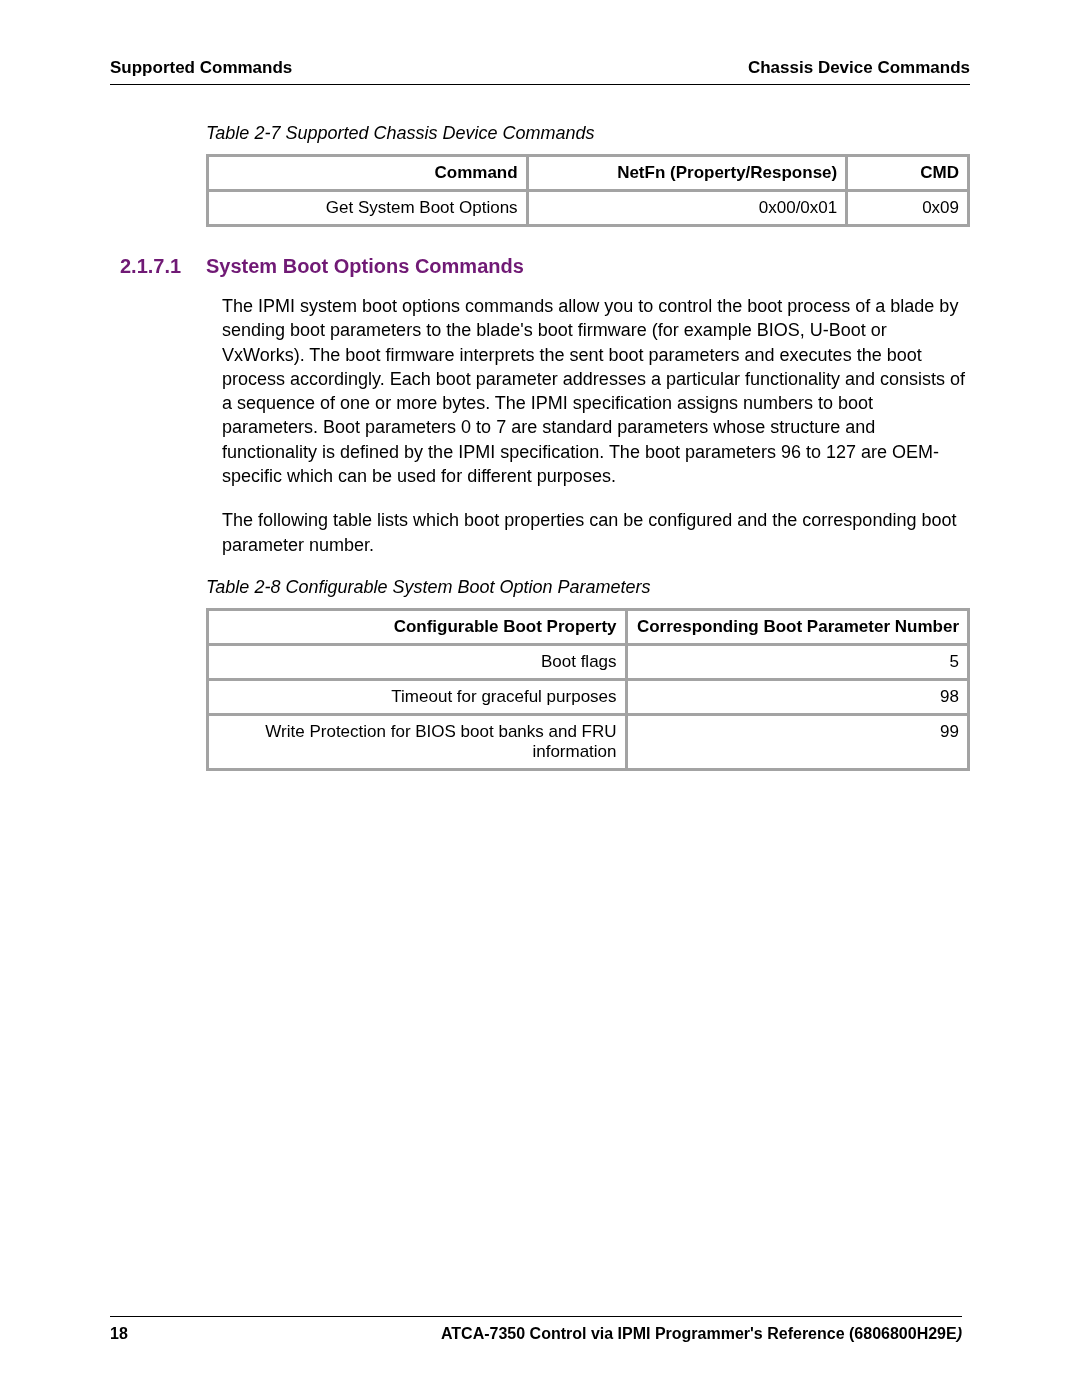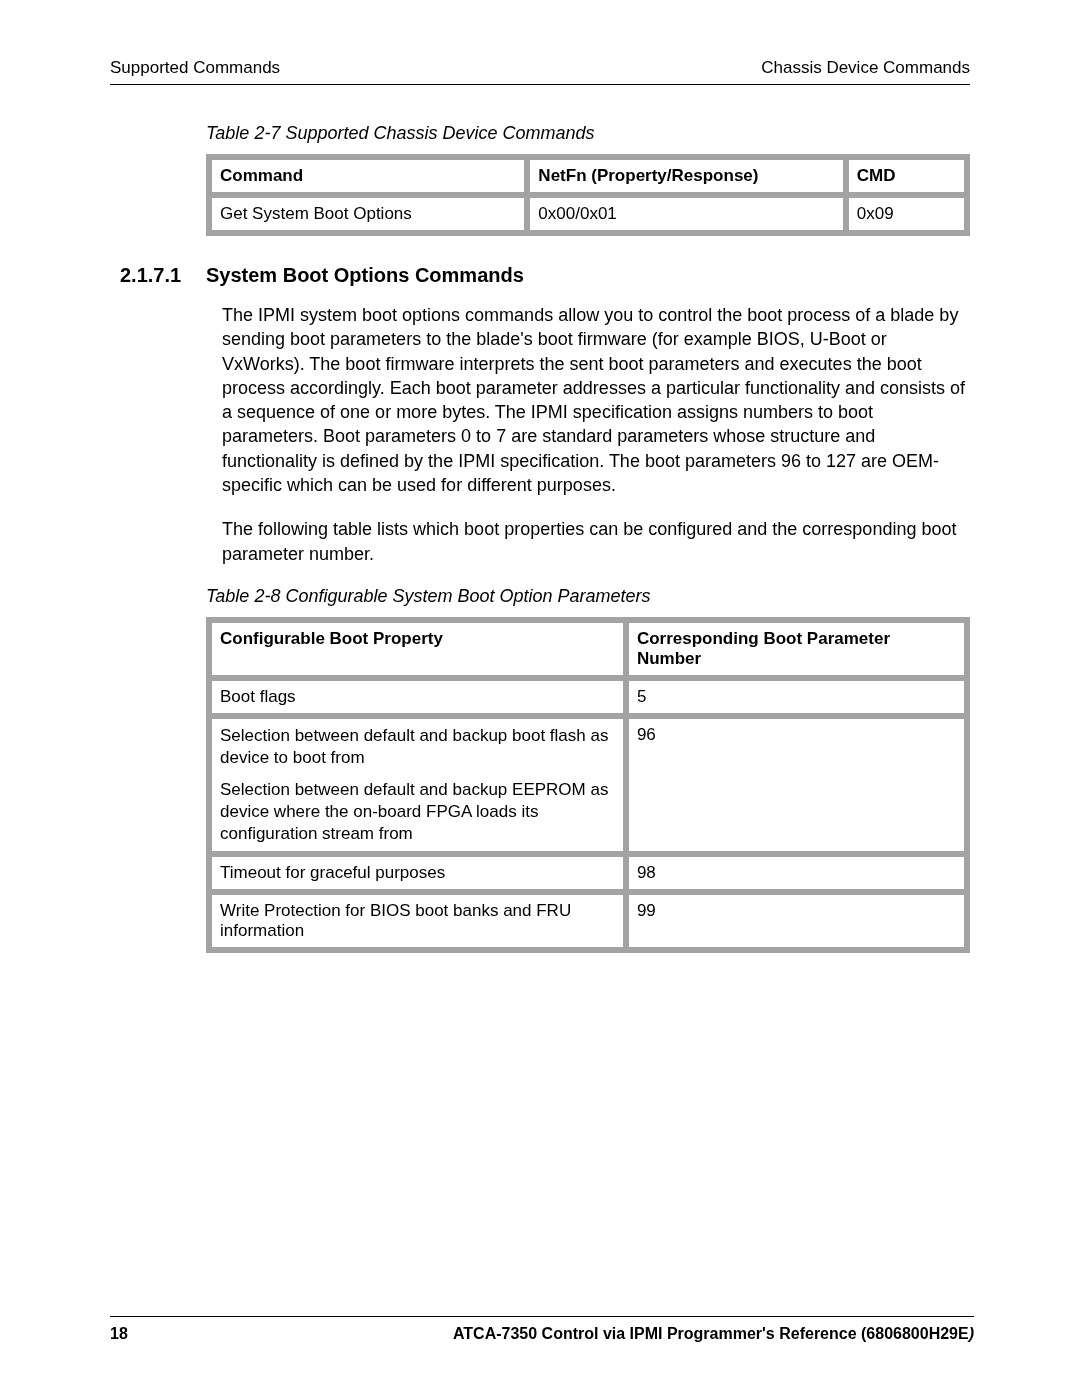--- a/index.html
+++ b/index.html
@@ -14,21 +14,21 @@
     min-height: 1397px;
     margin: 0 auto;
     position: relative;
     box-sizing: border-box;
     padding: 58px 110px 50px 110px;
   }
   .running-head {
     display: flex;
     justify-content: space-between;
     font-size: 17px;
-    font-weight: normal;
+    font-weight: bold;
     margin-bottom: 6px;
     gap: 16px;
   }
   .rule-top {
     border: none;
     border-top: 1.5px solid #000;
     margin: 0 0 38px 0;
   }
   .content {
     padding-left: 10px;
@@ -37,21 +37,21 @@
     color: #0054a6;
     font-size: 26px;
     font-weight: bold;
     margin: 0 0 56px 0;
   }
   .h2 .num {
     display: inline-block;
     width: 86px;
   }
   .h3 {
-    color: #000000;
+    color: #701a75;
     font-size: 20px;
     font-weight: bold;
     margin: 28px 0 16px 0;
   }
   .h3 .num {
     display: inline-block;
     width: 86px;
   }
   .indent {
     margin-left: 86px;
@@ -60,40 +60,40 @@
     font-style: italic;
     font-size: 18px;
     margin: 0 0 10px 0;
   }
   table.doc {
     border-collapse: collapse;
     width: 100%;
     font-size: 17px;
   }
   table.doc th, table.doc td {
-    border: 6px solid #a3a3a3;
-    text-align: left;
+    border: 3px solid #a3a3a3;
+    text-align: right;
     padding: 6px 8px;
     vertical-align: top;
   }
   table.doc th {
     font-weight: bold;
   }
   .para {
     font-size: 18px;
     line-height: 1.35;
     margin: 0 0 20px 16px;
   }
   .multi-line {
     line-height: 1.3;
   }
   .footer {
     position: absolute;
     left: 110px;
-    right: 106px;
+    right: 118px;
     bottom: 54px;
   }
   .rule-bottom {
     border: none;
     border-top: 1.5px solid #000;
     margin: 0 0 8px 0;
   }
   .footer-row {
     display: flex;
     justify-content: space-between;
@@ -163,27 +163,20 @@
             <th>Configurable Boot Property</th>
             <th>Corresponding Boot Parameter Number</th>
           </tr>
         </thead>
         <tbody>
           <tr>
             <td>Boot flags</td>
             <td>5</td>
           </tr>
           <tr>
-            <td>
-              <div class="multi-line" style="margin-bottom:10px;">Selection between default and backup boot flash as device to boot from</div>
-              <div class="multi-line">Selection between default and backup EEPROM as device where the on-board FPGA loads its configuration stream from</div>
-            </td>
-            <td>96</td>
-          </tr>
-          <tr>
             <td>Timeout for graceful purposes</td>
             <td>98</td>
           </tr>
           <tr>
             <td>Write Protection for BIOS boot banks and FRU information</td>
             <td>99</td>
           </tr>
         </tbody>
       </table>
     </div>

